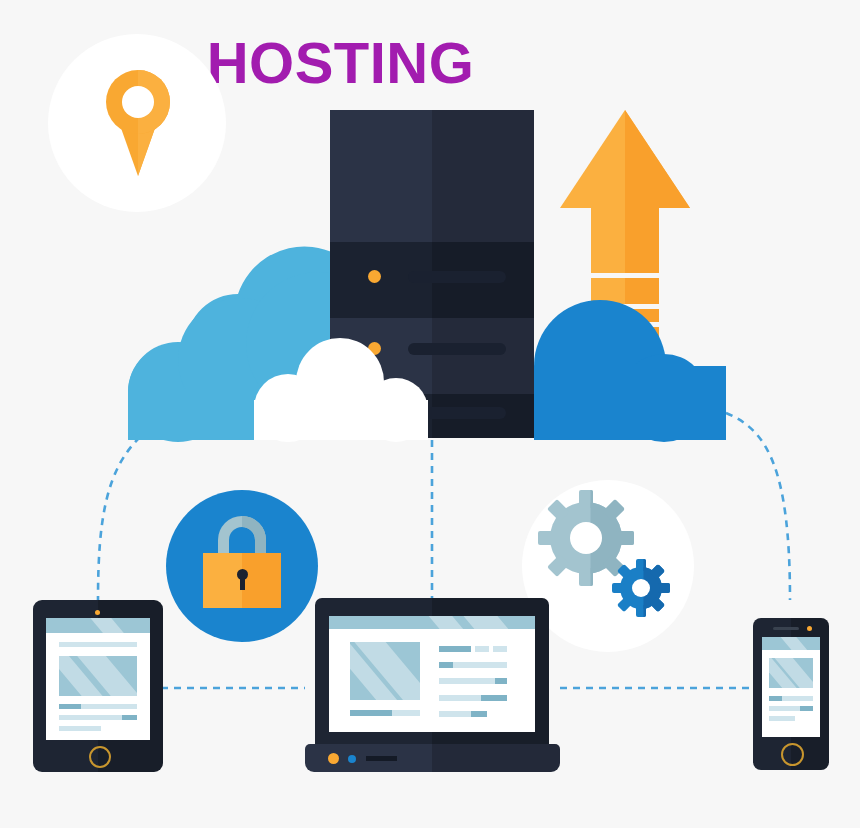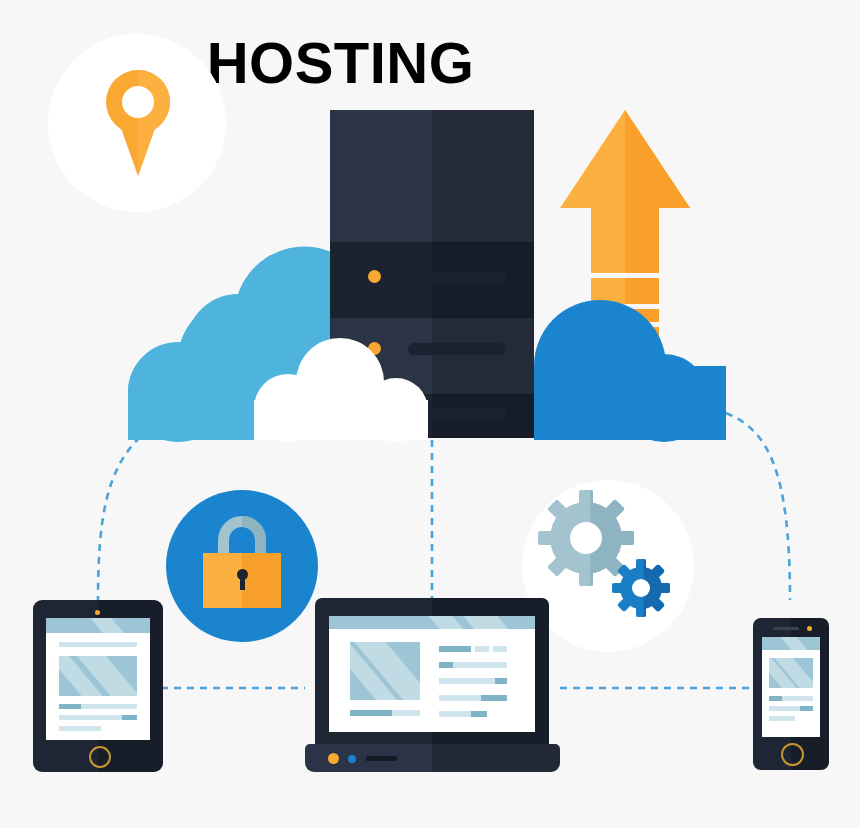--- a/index.html
+++ b/index.html
@@ -24,21 +24,21 @@
 
   
   .title {
     left: 0;
     top: 34px;
     width: 681px;
     text-align: center;
     font-size: 58px;
     font-weight: bold;
     letter-spacing: 0.5px;
-    color: #000000;
+    color: #a21caf;
     line-height: 1;
     font-family: "Liberation Sans", sans-serif;
   }
 
   
   .pin-badge {
     left: 48px; top: 34px;
     width: 178px; height: 178px;
     border-radius: 50%;
     background: #ffffff;

